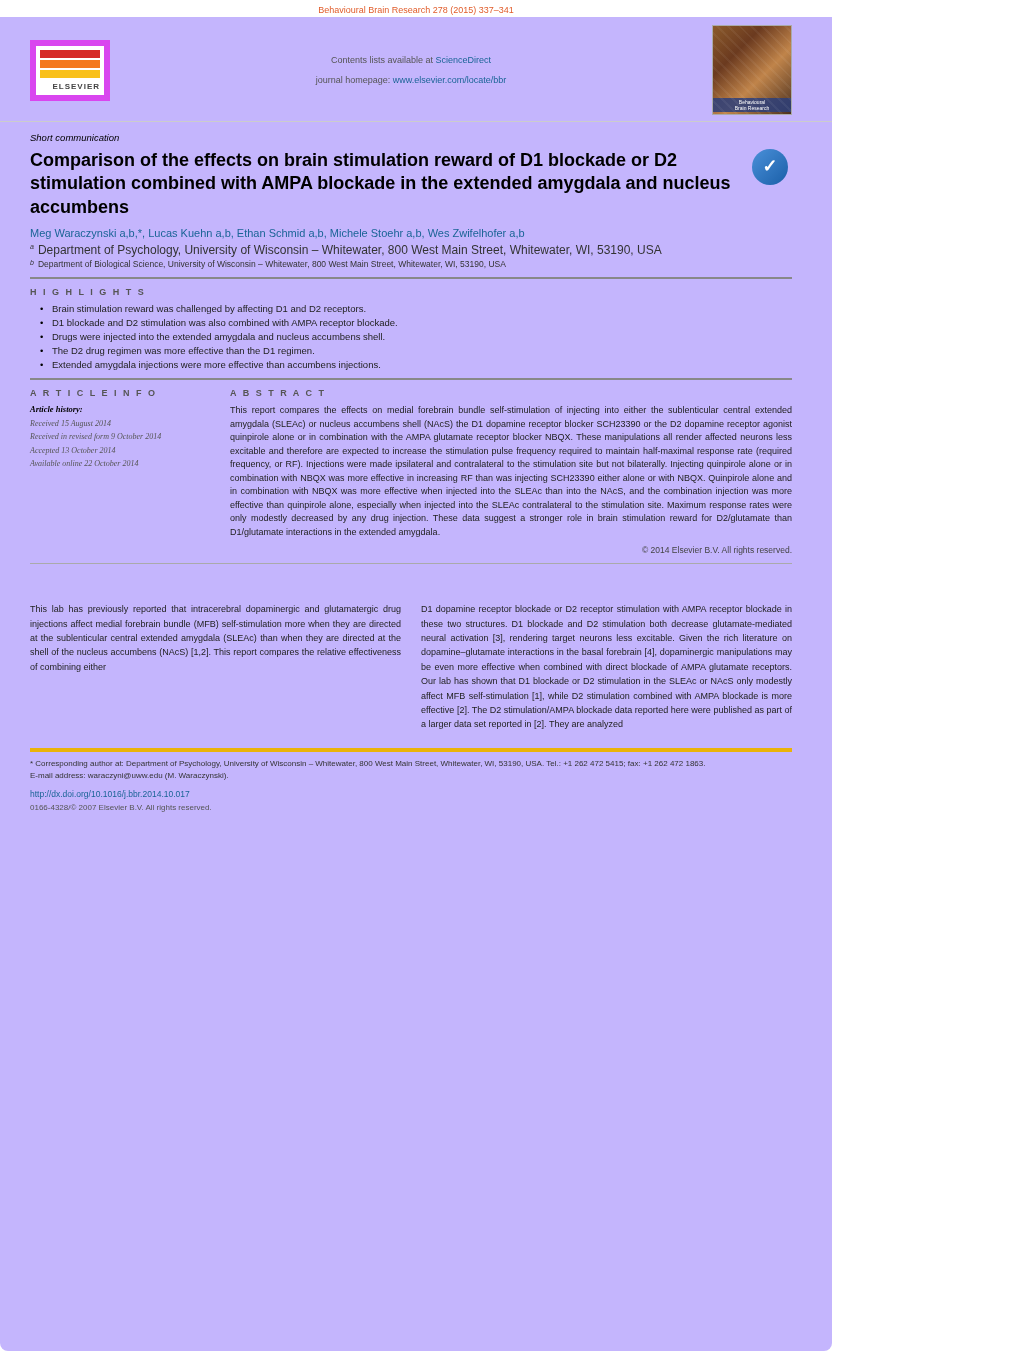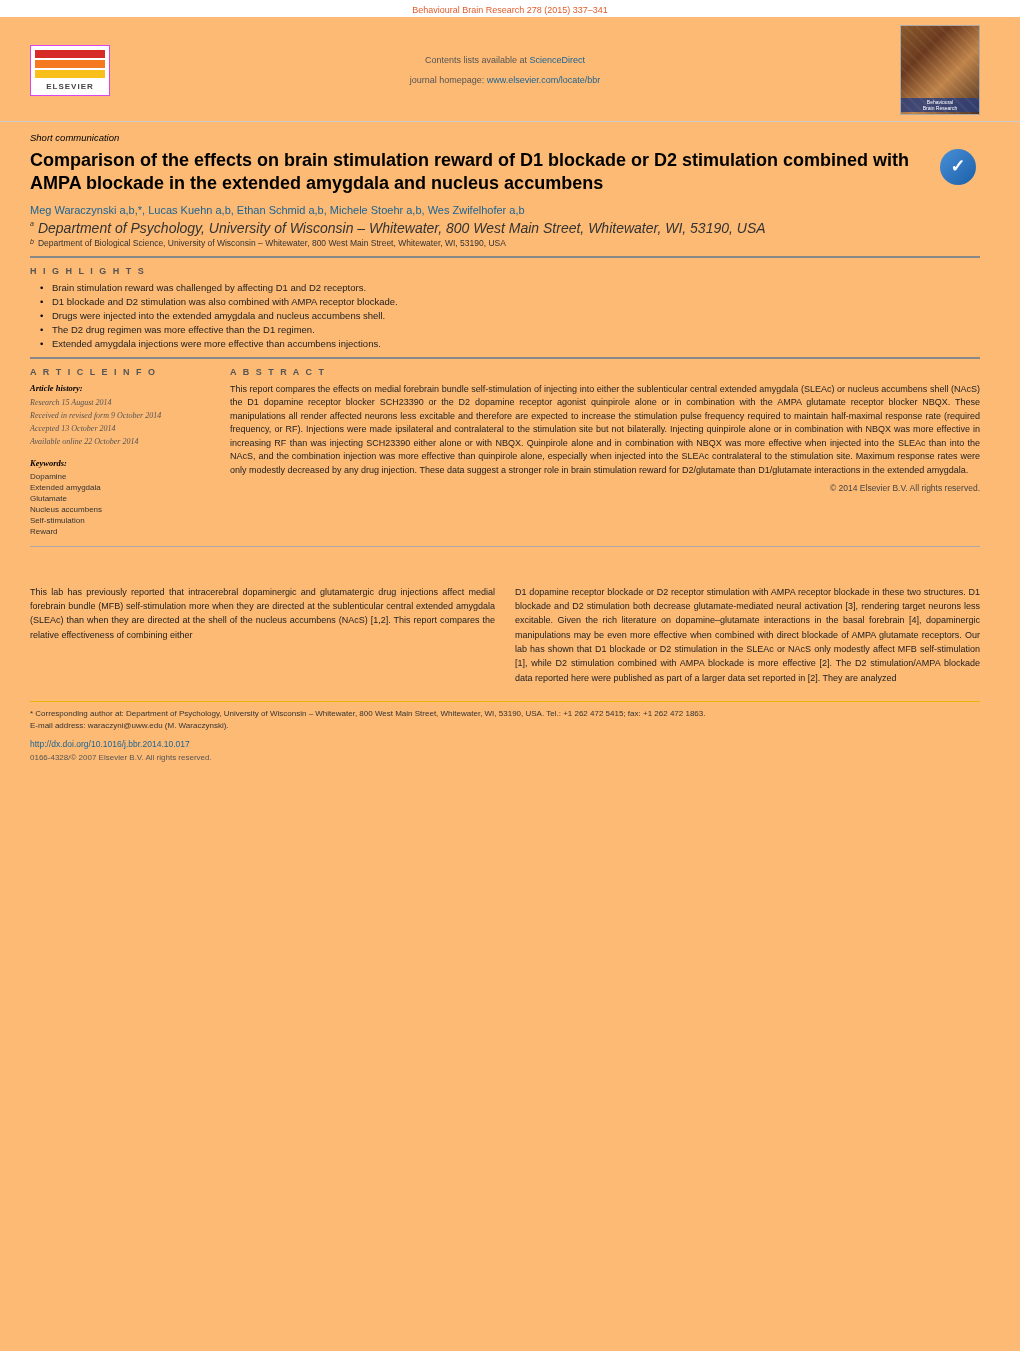--- a/index.html
+++ b/index.html
@@ -6,24 +6,25 @@
     body {
       background: #fff;
       font-family: 'Times New Roman', Times, serif;
       font-size: 10px;
       color: #000;
       width: 1020px;
       min-height: 1351px;
     }
 
     .page {
-      width: 1020px;
+      width: 832px;
       min-height: 1351px;
-      background: #fdba74;
+      background: #c4b5fd;
       padding: 0;
+      border-radius: 8px;
     }
 
     
     .journal-bar {
       background: #fff;
       text-align: center;
       padding: 4px 0 2px;
       border-bottom: none;
     }
     .journal-bar-text {
@@ -39,23 +40,23 @@
       padding: 8px 40px 6px 30px;
       border-bottom: 1px solid #ccc;
       gap: 10px;
     }
     .elsevier-logo {
       width: 80px;
       flex-shrink: 0;
     }
     .elsevier-logo-box {
       background: #fff;
-      border: 1px solid #d946ef;
+      border: 6px solid #d946ef;
       padding: 4px;
-      text-align: center;
+      text-align: right;
     }
     .elsevier-stripe-red {
       background: #d62b27;
       height: 8px;
       margin-bottom: 2px;
     }
     .elsevier-stripe-orange {
       background: #f47920;
       height: 8px;
       margin-bottom: 2px;
@@ -319,21 +320,21 @@
       line-height: 1.6;
       text-align: justify;
     }
     .body-col p {
       margin-bottom: 6px;
       margin-top: 28px;
     }
 
     
     .footnote-area {
-      border-top: 1px solid #eab308;
+      border-top: 4px solid #eab308;
       margin-top: 10px;
       padding-top: 6px;
     }
     .footnote-text {
       font-size: 8px;
       font-family: Arial, sans-serif;
       color: #333;
       line-height: 1.5;
     }
     .doi-link {
@@ -394,21 +395,21 @@
       <span>Comparison of the effects on brain stimulation reward of D1 blockade or D2 stimulation combined with AMPA blockade in the extended amygdala and nucleus accumbens</span>
       <div class="crossmark">
         <div class="crossmark-circle">✓</div>
       </div>
     </div>
 
     <div class="authors">Meg Waraczynski a,b,*, Lucas Kuehn a,b, Ethan Schmid a,b, Michele Stoehr a,b, Wes Zwifelhofer a,b</div>
 
     <div class="affiliation">
       <span class="aff-sup italic">a</span>
-      <span style="font-size:14px; font-family:Arial,sans-serif; color:#333;font-style:italic;">Department of Psychology, University of Wisconsin – Whitewater, 800 West Main Street, Whitewater, WI, 53190, USA</span>
+      <span style="font-size:12px; font-family:Arial,sans-serif; color:#333;">Department of Psychology, University of Wisconsin – Whitewater, 800 West Main Street, Whitewater, WI, 53190, USA</span>
     </div>
     <div class="affiliation">
       <span class="aff-sup italic">b</span>
       <span style="font-size:8.5px; font-family:Arial,sans-serif; color:#333;">Department of Biological Science, University of Wisconsin – Whitewater, 800 West Main Street, Whitewater, WI, 53190, USA</span>
     </div>
 
     <hr class="divider-thick">
 
     <div>
       <div class="section-label">H I G H L I G H T S</div>
@@ -422,41 +423,32 @@
     </div>
 
     <hr class="divider-thick">
 
     <div class="two-col">
 
       <div class="col-left">
         <div class="section-label">A R T I C L E   I N F O</div>
         <div class="art-info-label">Article history:</div>
         <div class="art-info-item">
-          <span>Research</span> <span>15 August 2014</span>
+          <span>Received</span> <span>15 August 2014</span>
         </div>
         <div class="art-info-item">
           <span>Received in revised form</span> <span>9 October 2014</span>
         </div>
         <div class="art-info-item">
           <span>Accepted</span> <span>13 October 2014</span>
         </div>
         <div class="art-info-item">
           <span>Available online</span> <span>22 October 2014</span>
         </div>
 
-        <div class="keywords-section">
-          <div class="kw-label">Keywords:</div>
-          <div class="kw-item">Dopamine</div>
-          <div class="kw-item">Extended amygdala</div>
-          <div class="kw-item">Glutamate</div>
-          <div class="kw-item">Nucleus accumbens</div>
-          <div class="kw-item">Self-stimulation</div>
-          <div class="kw-item">Reward</div>
-        </div>
       </div>
 
       <div class="col-right">
         <div class="section-label">A B S T R A C T</div>
         <div class="abstract-text">This report compares the effects on medial forebrain bundle self-stimulation of injecting into either the sublenticular central extended amygdala (SLEAc) or nucleus accumbens shell (NAcS) the D1 dopamine receptor blocker SCH23390 or the D2 dopamine receptor agonist quinpirole alone or in combination with the AMPA glutamate receptor blocker NBQX. These manipulations all render affected neurons less excitable and therefore are expected to increase the stimulation pulse frequency required to maintain half-maximal response rate (required frequency, or RF). Injections were made ipsilateral and contralateral to the stimulation site but not bilaterally. Injecting quinpirole alone or in combination with NBQX was more effective in increasing RF than was injecting SCH23390 either alone or with NBQX. Quinpirole alone and in combination with NBQX was more effective when injected into the SLEAc than into the NAcS, and the combination injection was more effective than quinpirole alone, especially when injected into the SLEAc contralateral to the stimulation site. Maximum response rates were only modestly decreased by any drug injection. These data suggest a stronger role in brain stimulation reward for D2/glutamate than D1/glutamate interactions in the extended amygdala.</div>
         <div class="abstract-copyright">© 2014 Elsevier B.V. All rights reserved.</div>
       </div>
     </div>
 
     <hr class="divider">

